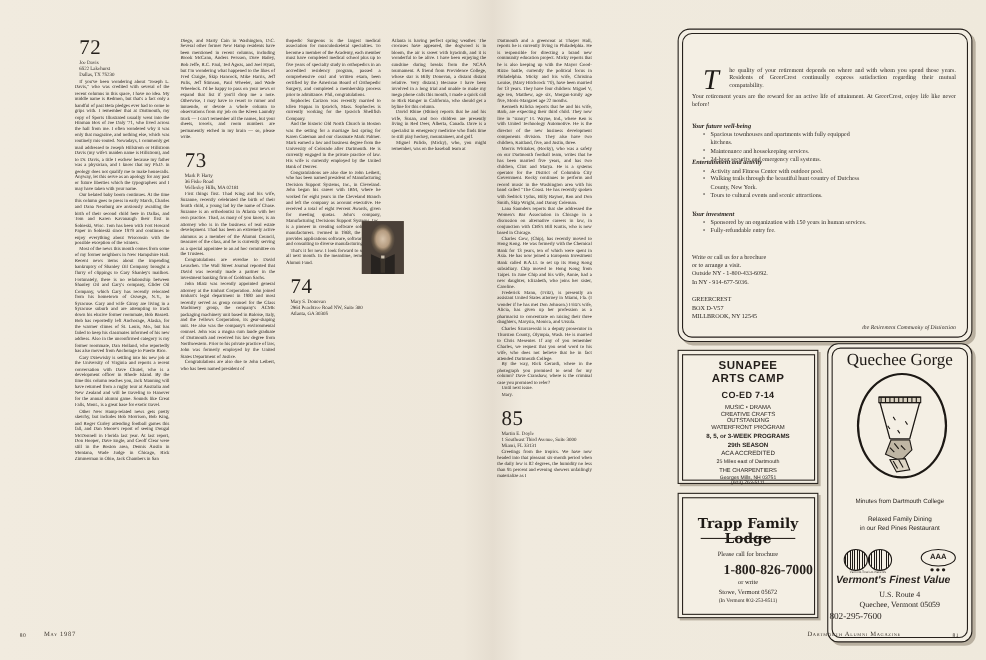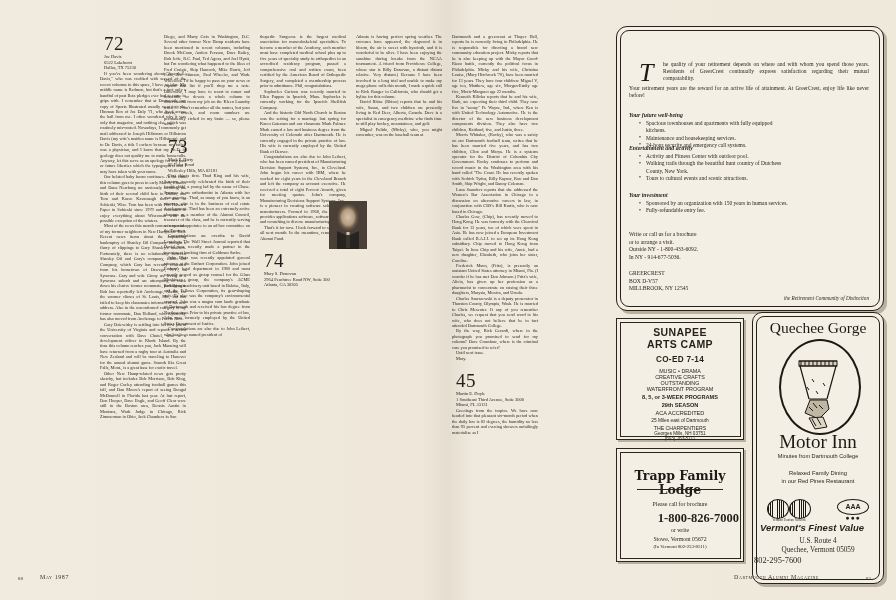--- a/index.html
+++ b/index.html
@@ -106,21 +106,21 @@
   .tr-ph{position:absolute;left:4px;right:4px;top:62px;text-align:right;font-size:12.5px;line-height:14px;font-weight:700;}
   .tr-c2{position:absolute;left:4px;right:4px;top:78px;text-align:center;font-size:5.8px;}
   .tr-c3{position:absolute;left:4px;right:4px;top:87px;text-align:center;font-size:5.8px;line-height:7.6px;}
   .tr-c4{position:absolute;left:4px;right:4px;top:95px;text-align:center;font-size:4.8px;}
 </style>
 </head>
 <body>
 
 <div class="page">
 
-  <div class="col" style="left:68px;margin-left:32px;">
+  <div class="col" style="left:68px;">
     <p class="classnum">72</p>
     <p class="addr">
       <span>Joe Davis</span>
       <span>6522 Lakehurst</span>
       <span>Dallas, TX 75230</span>
     </p>
     <p>If you've been wondering about "Joseph L. Davis," who was credited with several of the recent columns in this space, I have no idea. My middle name is Redmon, but that's a fact only a handful of past Beta pledges ever had to come to grips with. I remember that at Dartmouth, my copy of Sports Illustrated usually went into the Hinman Box of Joe Daly '71, who lived across the hall from me. I often wondered why it was only that magazine, and nothing else, which was routinely mis-routed. Nowadays, I commonly get mail addressed to Joseph Hillstrom or Hillstrom Davis (my wife's maiden name is Hillstrom), and to Dr. Davis, a title I eschew because my father was a physician, and I know that my Ph.D. in geology does not qualify me to make housecalls. Anyway, let this serve as an apology for any past or future liberties which the typographers and I may have taken with your name.</p>
     <p>Our belated baby boom continues. At the time this column goes to press in early March, Charles and Dana Nearburg are anxiously awaiting the birth of their second child here in Dallas, and Tom and Karen Kavanaugh their first in Sobieski, Wisc. Tom has been with Fort Howard Paper in Sobieski since 1979 and continues to enjoy everything about Wisconsin with the possible exception of the winters.</p>
     <p>Most of the news this month comes from some of my former neighbors in New Hampshire Hall. Recent news items about the impending bankruptcy of Shanley Oil Company brought a flurry of clippings to Gary Shanley's mailbox. Fortunately, there is no relationship between Shanley Oil and Gary's company, Glider Oil Company, which Gary has recently relocated from his hometown of Oswego, N.Y., to Syracuse. Gary and wife Ginny are living in a Syracuse suburb and are attempting to track down his elusive former roommate, Bob Bassett. Bob has reportedly left Anchorage, Alaska, for the warmer climes of St. Louis, Mo., but has failed to keep his classmates informed of his new address. Also in the unconfirmed category is my former roommate, Dan Holland, who reportedly has also moved from Anchorage to Puerto Rico.</p>
     <p>Gary Dziewisky is settling into his new job at the University of Virginia and reports a recent conversation with Dave Chutel, who is a development officer in Rhode Island. By the time this column reaches you, Jack Manning will have returned from a rugby tour at Australia and New Zealand and will be traveling to Hanover for the annual alumni game. Sounds like Great Falls, Mont., is a great base for exotic travel.</p>
@@ -174,21 +174,21 @@
     <p>Kenneth Kilicka reports that he and his wife, Barb, are expecting their third child. They now live in "sunny" Ft. Wayne, Ind., where Ken is with United Technology Automotive. He is the director of the new business development components division. They also have two children, Kaitland, five, and Justin, three.</p>
     <p>Morris Whitaker, (Rocky), who was a safety on our Dartmouth football team, writes that he has been married five years, and has two children, Clint and Marya. He is a systems operator for the District of Columbia City Government. Rocky continues to perform and record music in the Washington area with his band called "The Coast. He has recently spoken with Sedrick Tydus, Billy Raynor, Ron and Don Smith, Skip Wright, and Danny Coleman.</p>
     <p>Lana Saunders reports that she addressed the Women's Bar Association in Chicago in a discussion on alternative careers in law, in conjunction with CBS's Bill Kurtis, who is now based in Chicago.</p>
     <p>Charles Gow, (Chip), has recently moved to Hong Kong. He was formerly with the Chemical Bank for 13 years, ten of which were spent in Asia. He has now joined a European Investment Bank called B.A.I.I. to set up its Hong Kong subsidiary. Chip moved to Hong Kong from Taipei. In June Chip and his wife, Annie, had a new daughter, Elizabeth, who joins her sister, Caroline.</p>
     <p>Frederick Mann, (Fritz), is presently an assistant United States attorney in Miami, Fla. (I wonder if he has met Don Johnson.) Fritz's wife, Alicia, has given up her profession as a pharmacist to concentrate on raising their three daughters, Marysia, Monica, and Ursula.</p>
     <p>Charles Szurszewski is a deputy prosecutor in Thurston County, Olympia, Wash. He is married to Chris Mesenter. If any of you remember Charles, we request that you send word to his wife, who does not believe that he in fact attended Dartmouth College.</p>
     <p>By the way, Rick Gerardi, where in the photograph you promised to send for my column? Dave Cranshaw, where is the criminal case you promised to refer?</p>
     <p>Until next issue.</p>
     <p>Mary.</p>
     <div class="gap"></div>
-    <p class="classnum">45</p>
+    <p class="classnum">85</p>
     <p class="addr">
       <span>Martin E. Doyle</span>
       <span>1 Southeast Third Avenue, Suite 3000</span>
       <span>Miami, FL 33131</span>
     </p>
     <p>Greetings from the tropics. We have now headed into that pleasant six-month period when the daily low is 82 degrees, the humidity no less than 95 percent and evening showers unfailingly materialize as I</p>
   </div>
 
   <div class="ad" id="ad-greercrest">
     <div class="inner"></div>
@@ -261,21 +261,20 @@
           <path d="M21 27 L30 60 M57 27 L48 60" stroke-width="1.2"></path>
           <path d="M30 60 L48 60"></path>
           <path d="M33 40 l2 3 M44 44 l2 3 M37 52 l2 3 M28 48 l2 3"></path>
           <path d="M31 61 L26 74 L40 80 L50 70 L48 61 Z" fill="#bfb6a4"></path>
           <path d="M34 64 l4 5 M40 66 l4 4 M30 68 l4 4"></path>
           <path d="M30 79 L36 90 L48 88 L44 78 Z" fill="#ded6c5"></path>
           <path d="M33 80 l4 7 M38 79 l4 7"></path>
         </g>
       </svg>
     </div>
-    <div class="qg-motor">Motor Inn</div>
     <div class="qg-s1">Minutes from Dartmouth College</div>
     <div class="qg-s2">
       <div>Relaxed Family Dining</div>
       <div>in our Red Pines Restaurant</div>
     </div>
     <div class="vtnet">
       <div class="lobe" style="left:0;"></div>
       <div class="lobe" style="left:22px;"></div>
       <div class="cap">Vermont Tourism Network</div>
     </div>

